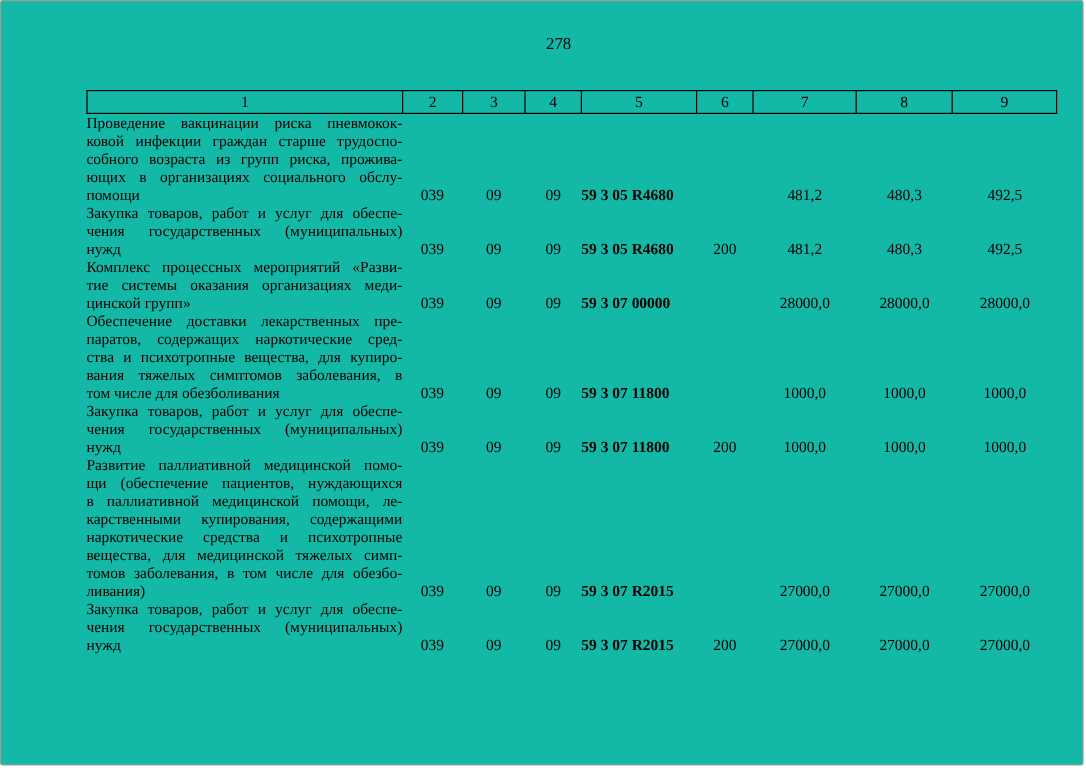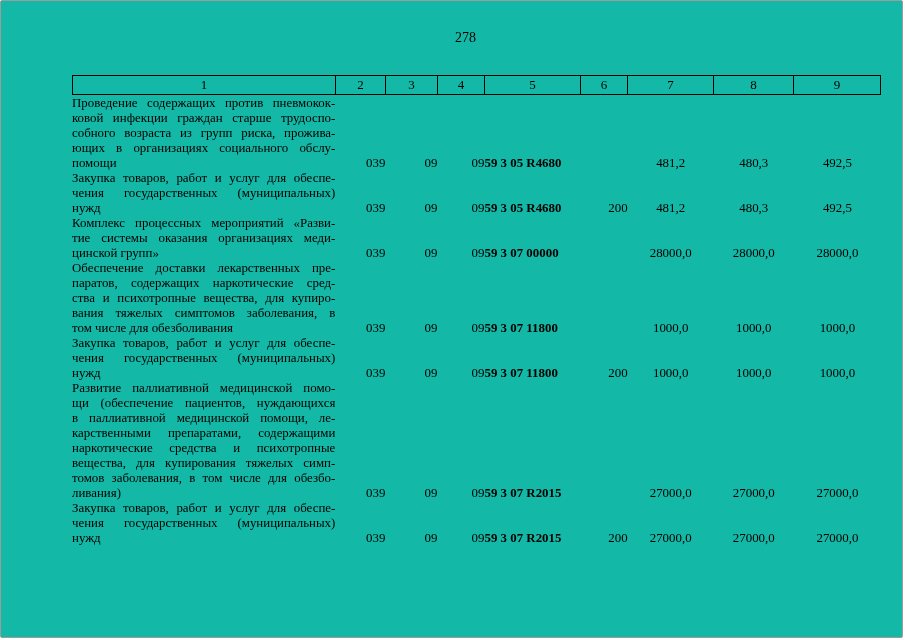--- a/index.html
+++ b/index.html
@@ -52,21 +52,21 @@
   }
   td.c1 { padding: 0 2px 0 7px; }
   td.c1 .ln {
     text-align: justify;
     text-align-last: justify;
     white-space: nowrap;
     overflow: hidden;
     height: 15px;
   }
   td.c1 .ln:last-child { text-align-last: left; }
-  td.c2, td.c3, td.c4, td.c6 { text-align: right; }
+  td.c2, td.c3, td.c4, td.c6 { text-align: center; }
   td.c5 { text-align: left; padding-left: 9px; white-space: nowrap; font-weight: bold; }
   td.c7, td.c8, td.c9 { text-align: center; padding-right: 11px; white-space: nowrap; }
 </style>
 </head>
 <body>
 
 <div class="page">
 
   <div class="pageno">278</div>
 
@@ -105,21 +105,21 @@
       <col style="width:47px">
         <col style="width:96px">
         <col style="width:47px">
       <col style="width:86px">
         <col style="width:80px">
         <col style="width:87px">
     </colgroup>
     <tbody>
         <tr>
       <td class="c1">
-            <div class="ln">Проведение содержащих против пневмокок-</div>
+            <div class="ln">Проведение вакцинации риска пневмокок-</div>
             <div class="ln">ковой инфекции граждан старше трудоспо-</div>
             <div class="ln">собного возраста из групп риска, прожива-</div>
             <div class="ln">ющих в организациях социального обслу-</div>
             <div class="ln">помощи</div>
           </td>
       <td class="c2">039</td>
       <td class="c3">09</td>
       <td class="c4">09</td>
       <td class="c5">59 3 05 R4680</td>
       <td class="c6"></td>
@@ -187,23 +187,23 @@
       <td class="c6">200</td>
       <td class="c7">1000,0</td>
       <td class="c8">1000,0</td>
       <td class="c9">1000,0</td>
     </tr>
     <tr>
       <td class="c1">
             <div class="ln">Развитие паллиативной медицинской помо-</div>
             <div class="ln">щи (обеспечение пациентов, нуждающихся</div>
             <div class="ln">в паллиативной медицинской помощи, ле-</div>
-            <div class="ln">карственными препаратами, содержащими</div>
+            <div class="ln">карственными купирования, содержащими</div>
             <div class="ln">наркотические средства и психотропные</div>
-            <div class="ln">вещества, для купирования тяжелых симп-</div>
+            <div class="ln">вещества, для медицинской тяжелых симп-</div>
             <div class="ln">томов заболевания, в том числе для обезбо-</div>
             <div class="ln">ливания)</div>
           </td>
       <td class="c2">039</td>
       <td class="c3">09</td>
       <td class="c4">09</td>
       <td class="c5">59 3 07 R2015</td>
       <td class="c6"></td>
       <td class="c7">27000,0</td>
       <td class="c8">27000,0</td>

